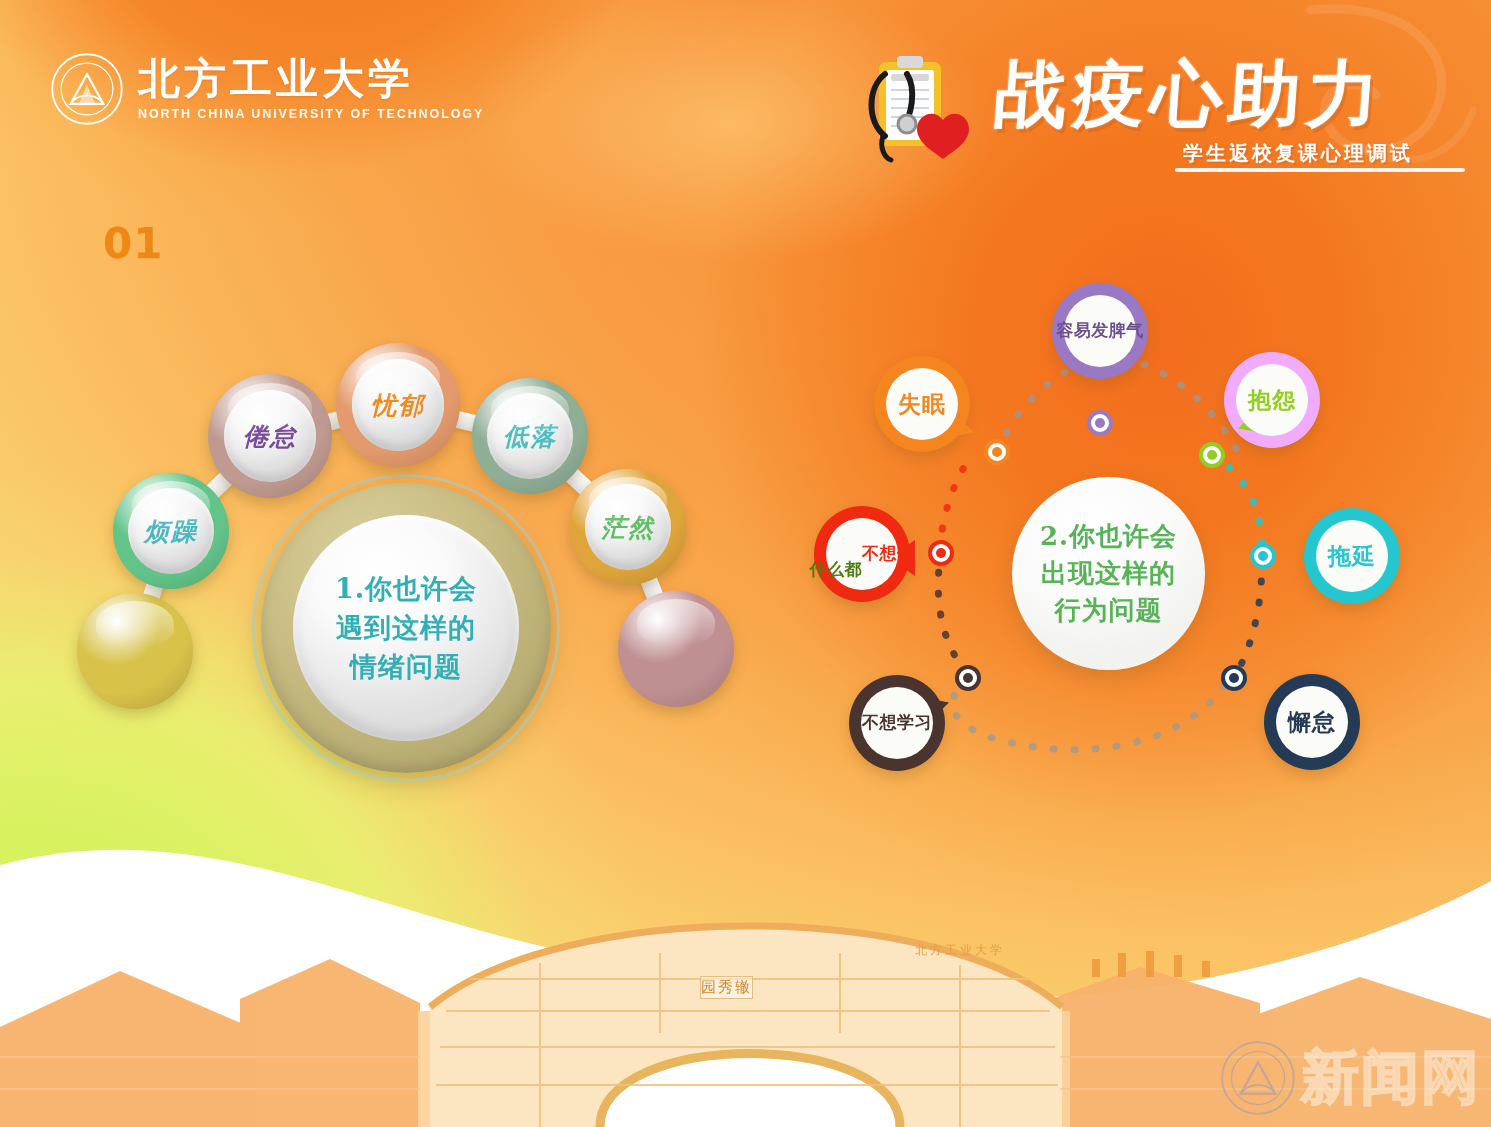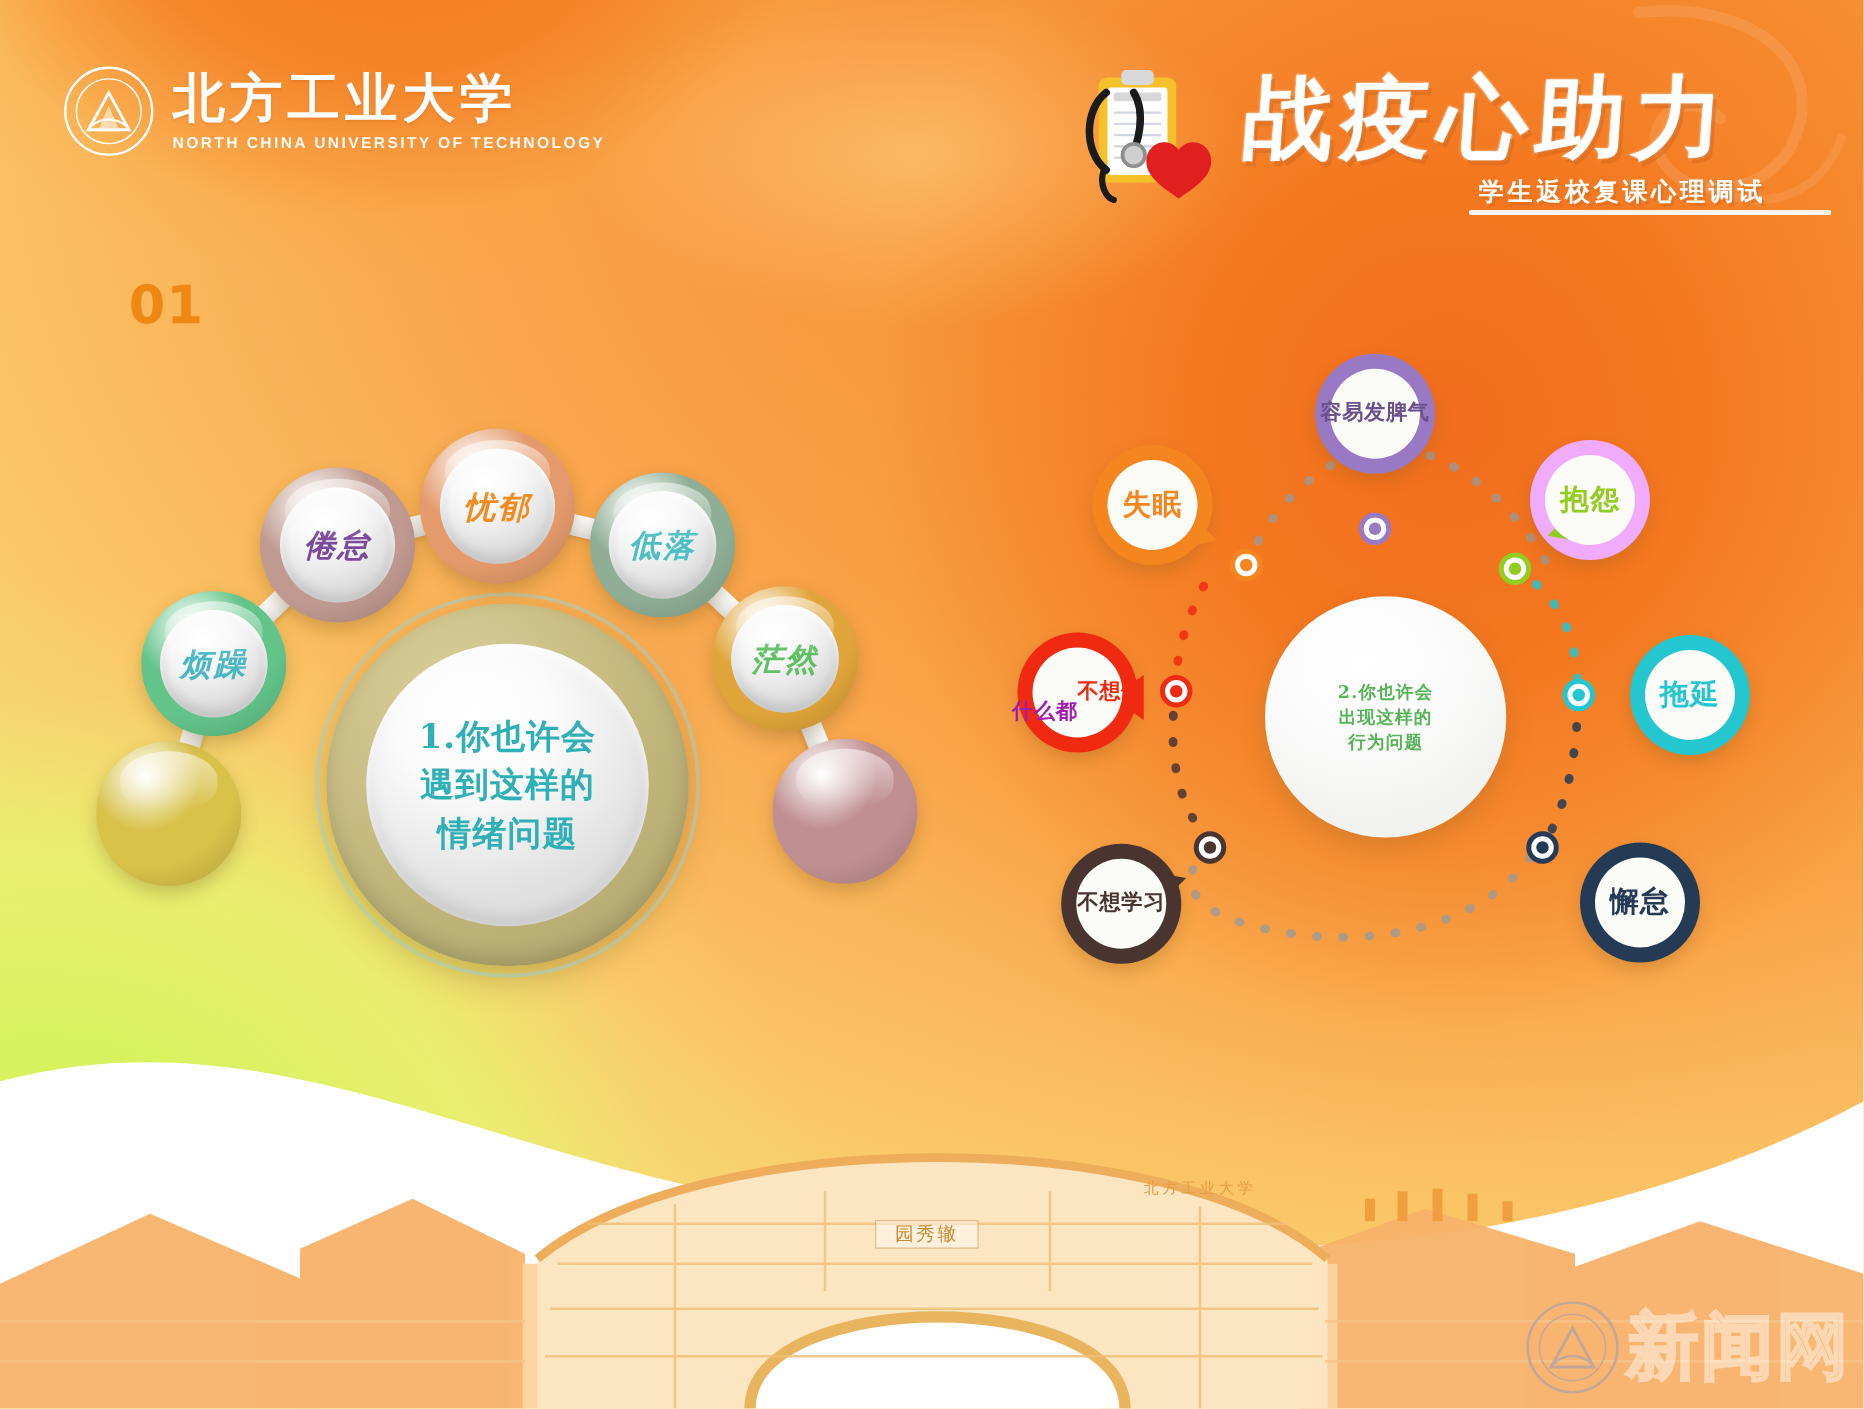--- a/index.html
+++ b/index.html
@@ -168,21 +168,21 @@
   
   .hub-right {
     position: absolute; left: 1012px; top: 477px; width: 193px; height: 193px;
     border-radius: 50%;
     background: radial-gradient(70% 64% at 40% 28%, #ffffff 0%, #fbfbfb 56%, #f2f2ef 100%);
     box-shadow: 0 8px 20px rgba(150,95,25,0.30);
     display: flex; flex-direction: column; align-items: center; justify-content: center;
     gap: 2px; z-index: 3;
   }
   .hub-right .line {
-    font-size: 14px; font-weight: bold; color: #56b356; letter-spacing: 1px;
+    font-size: 26px; font-weight: bold; color: #56b356; letter-spacing: 1px;
     font-family: "DejaVu Serif","Liberation Serif", serif; white-space: nowrap;
   }
 
   .pin {
     position: absolute;
     border-radius: 50%;
     display: flex; align-items: center; justify-content: center;
     box-shadow: 0 6px 13px rgba(150,95,25,0.30);
     z-index: 3;
   }
@@ -222,21 +222,21 @@
   .wm-text {
     font-size: 58px; font-weight: bold; color: rgba(255,255,255,0.0);
     -webkit-text-stroke: 2px rgba(255,255,255,0.85);
     font-family: "DejaVu Serif","Liberation Serif", serif;
     letter-spacing: 2px;
   }
   .gate-label {
     position: absolute; left: 700px; bottom: 128px;
     font-size: 15px; color: #c88a30; letter-spacing: 2px;
     font-family: "DejaVu Serif","Liberation Serif", serif;
-    background: rgba(255,255,255,0.45); padding: 1px 15px;
+    background: rgba(255,255,255,0.45); padding: 1px 0;
     border: 1px solid rgba(200,138,48,0.5);
   }
   .bldg-label {
     position: absolute; left: 915px; bottom: 168px;
     font-size: 12px; color: #e89a40; letter-spacing: 3px;
     font-family: "DejaVu Serif","Liberation Serif", serif;
   }
 </style>
 </head>
 <body>
@@ -424,21 +424,21 @@
           <span class="txt sm" style="color: rgb(74, 52, 48);">不想</span>
           <span class="txt sm" style="color: rgb(74, 52, 48);">学习</span>
         </div>
       </div>
       <div class="marker" style="left: 955px; top: 665px; border: 4px solid rgb(74, 52, 48);">
         <i style="background: rgb(74, 52, 48);"></i>
       </div>
       <div class="pin" style="left: 814px; top: 506px; width: 96px; height: 96px; background: rgb(240, 42, 16);">
         <div class="tail" style="left: 70px; top: 39px; border-left: 18px solid transparent; border-right: 18px solid transparent; border-top: 26px solid rgb(240, 42, 16); transform: rotate(90deg);"></div>
         <div class="core">
-          <span class="txt sm" style="color: #a21caf; margin-top: 32px;">什么都</span>
+          <span class="txt sm" style="color: #4d7c0f; margin-top: 32px;">什么都</span>
           <span class="txt sm" style="color: rgb(240, 42, 16);">不想做</span>
         </div>
       </div>
       <div class="marker" style="left: 928px; top: 540px; border: 4px solid rgb(240, 42, 16);">
         <i style="background: rgb(240, 42, 16);"></i>
       </div>
     </div>
 
   <svg class="campus" viewBox="0 0 1491 220" preserveAspectRatio="none">
     <g fill="#f7b26a" opacity="0.95">

